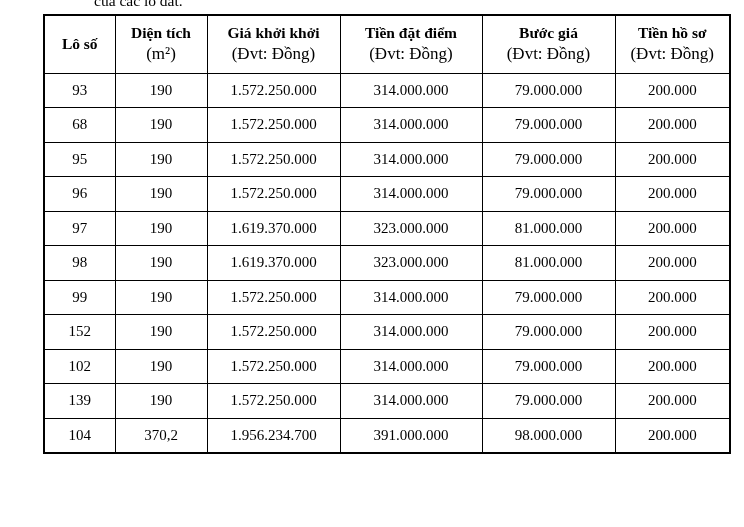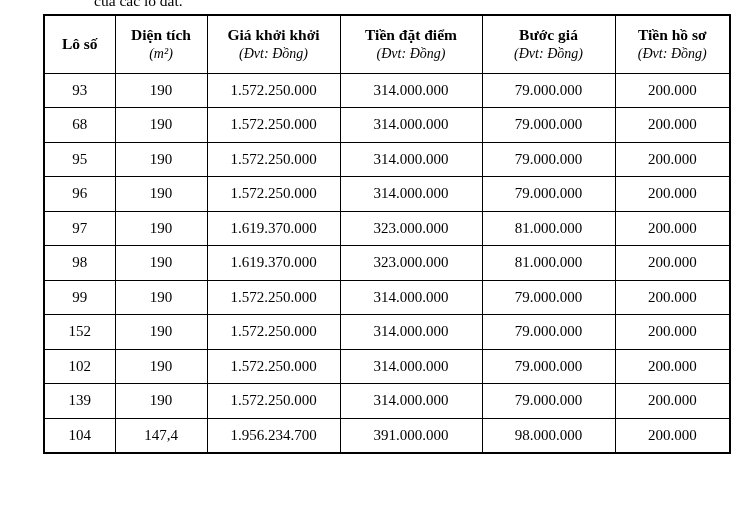--- a/index.html
+++ b/index.html
@@ -35,22 +35,21 @@
   }
   .price-table thead th {
     height: 58px;
     font-weight: bold;
     font-size: 15.5px;
     line-height: 1.3;
   }
   .price-table .unit {
     display: block;
     font-weight: normal;
-    font-style: italic;
-    font-size: 14px;
+    font-size: 17px;
   }
   .price-table .unit:empty { display: none; }
   .price-table tbody td {
     height: 34.5px;
     font-size: 15px;
   }
 </style>
 </head>
 <body>
 
@@ -169,20 +168,20 @@
       <tr>
         <td>139</td>
         <td>190</td>
         <td>1.572.250.000</td>
         <td>314.000.000</td>
         <td>79.000.000</td>
         <td>200.000</td>
       </tr>
       <tr>
         <td>104</td>
-        <td>147,4</td>
+        <td>370,2</td>
         <td>1.956.234.700</td>
         <td>391.000.000</td>
         <td>98.000.000</td>
         <td>200.000</td>
       </tr>
     </tbody>
 </table>
 
 </body></html>

